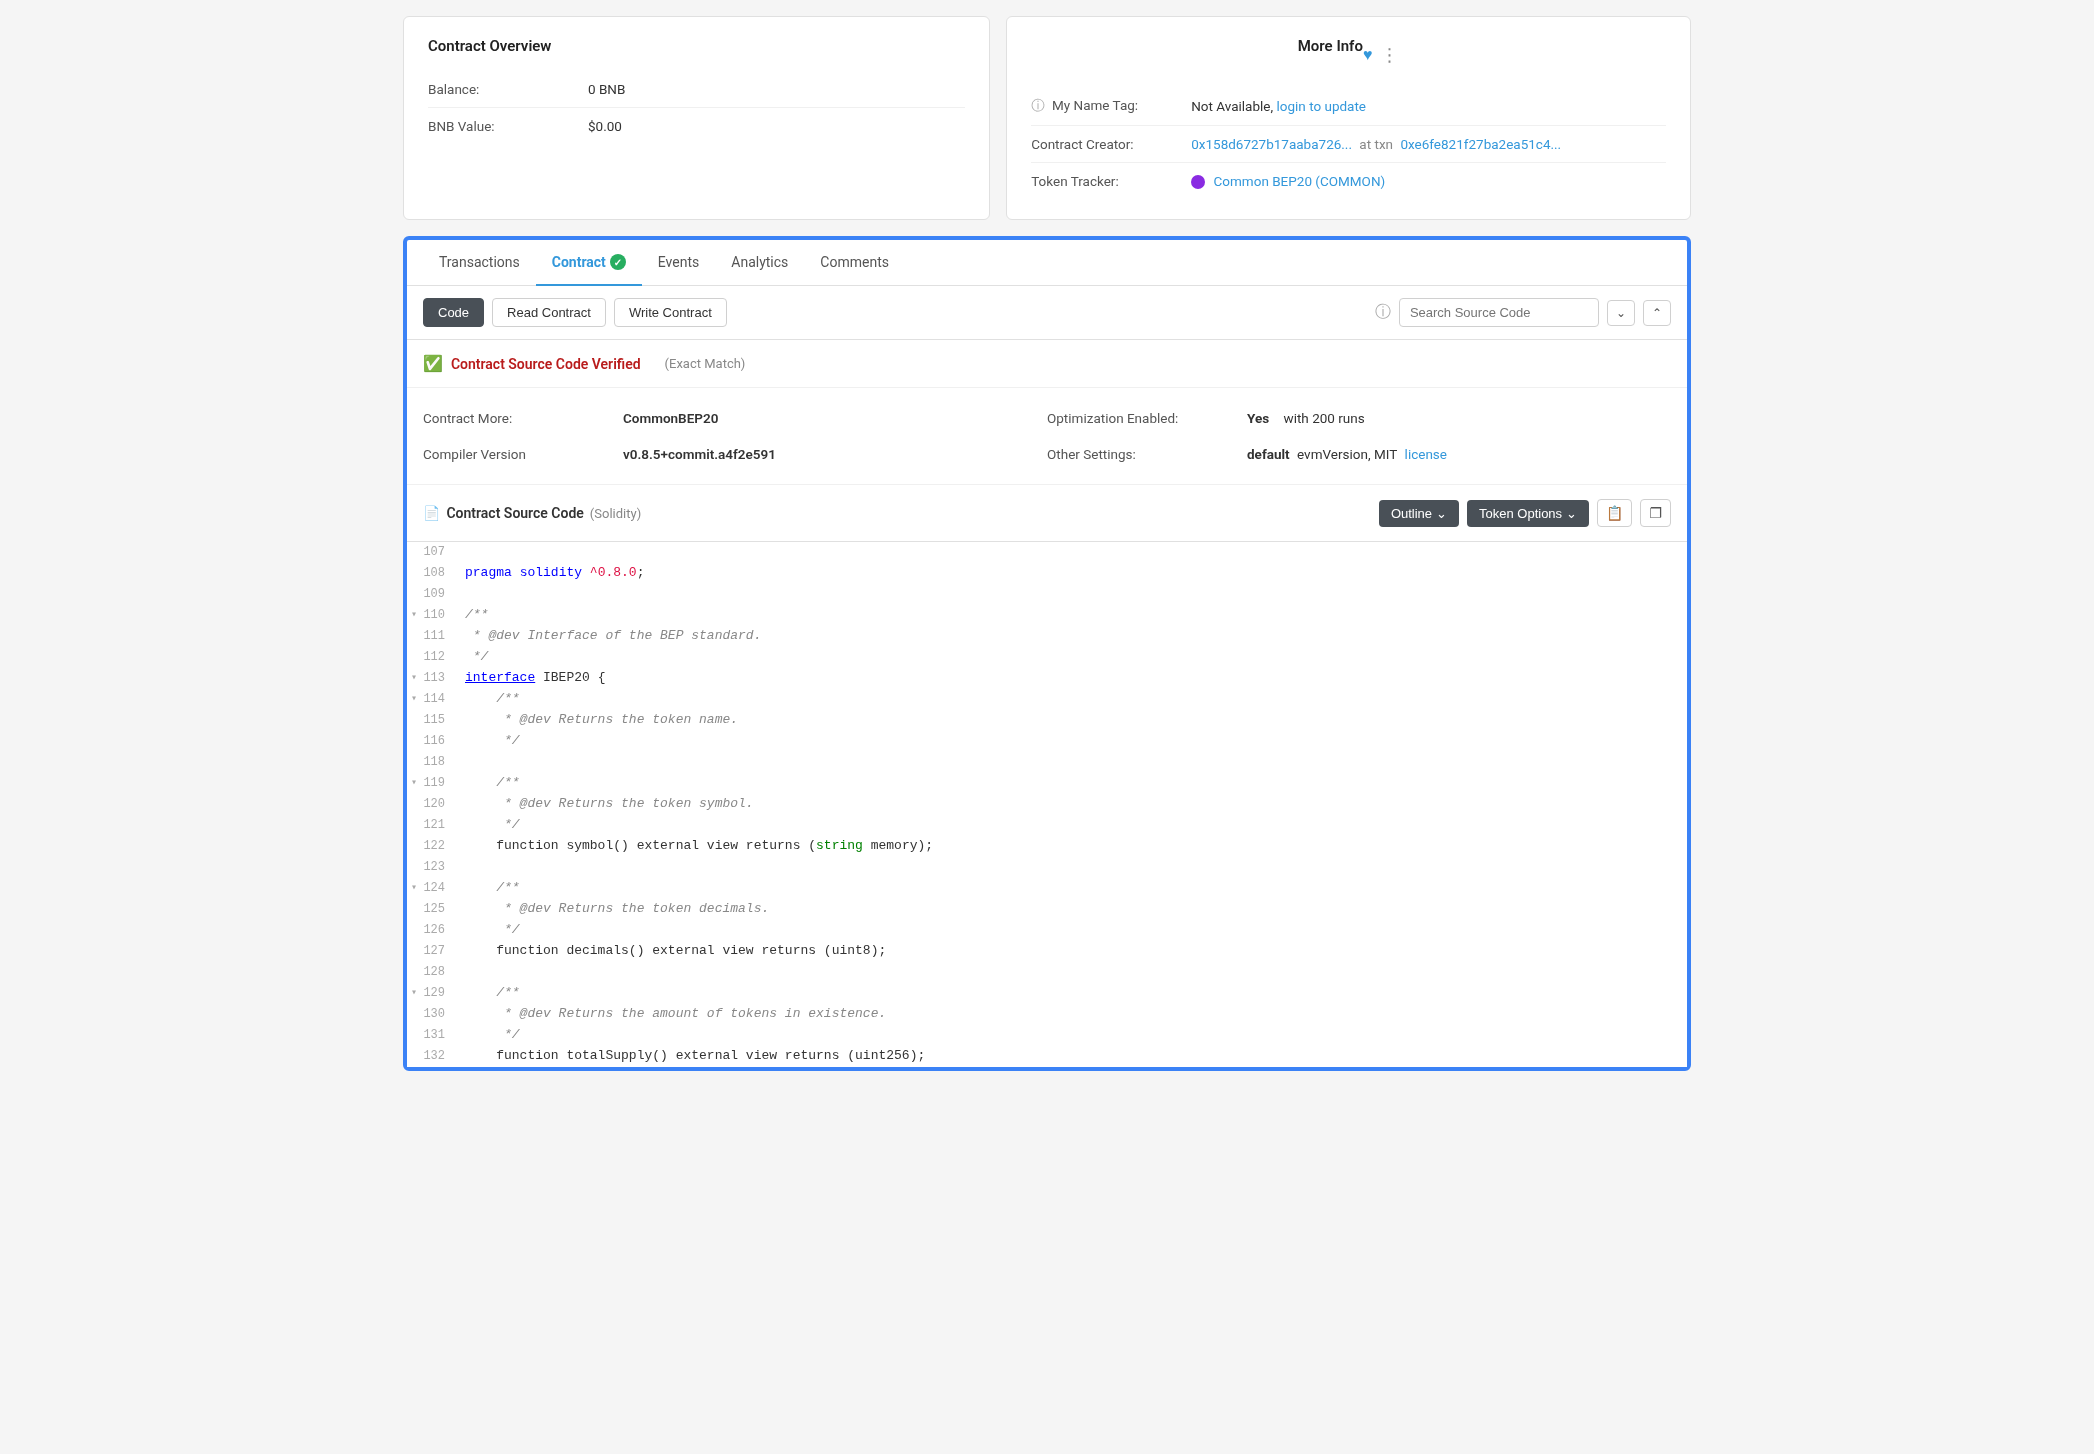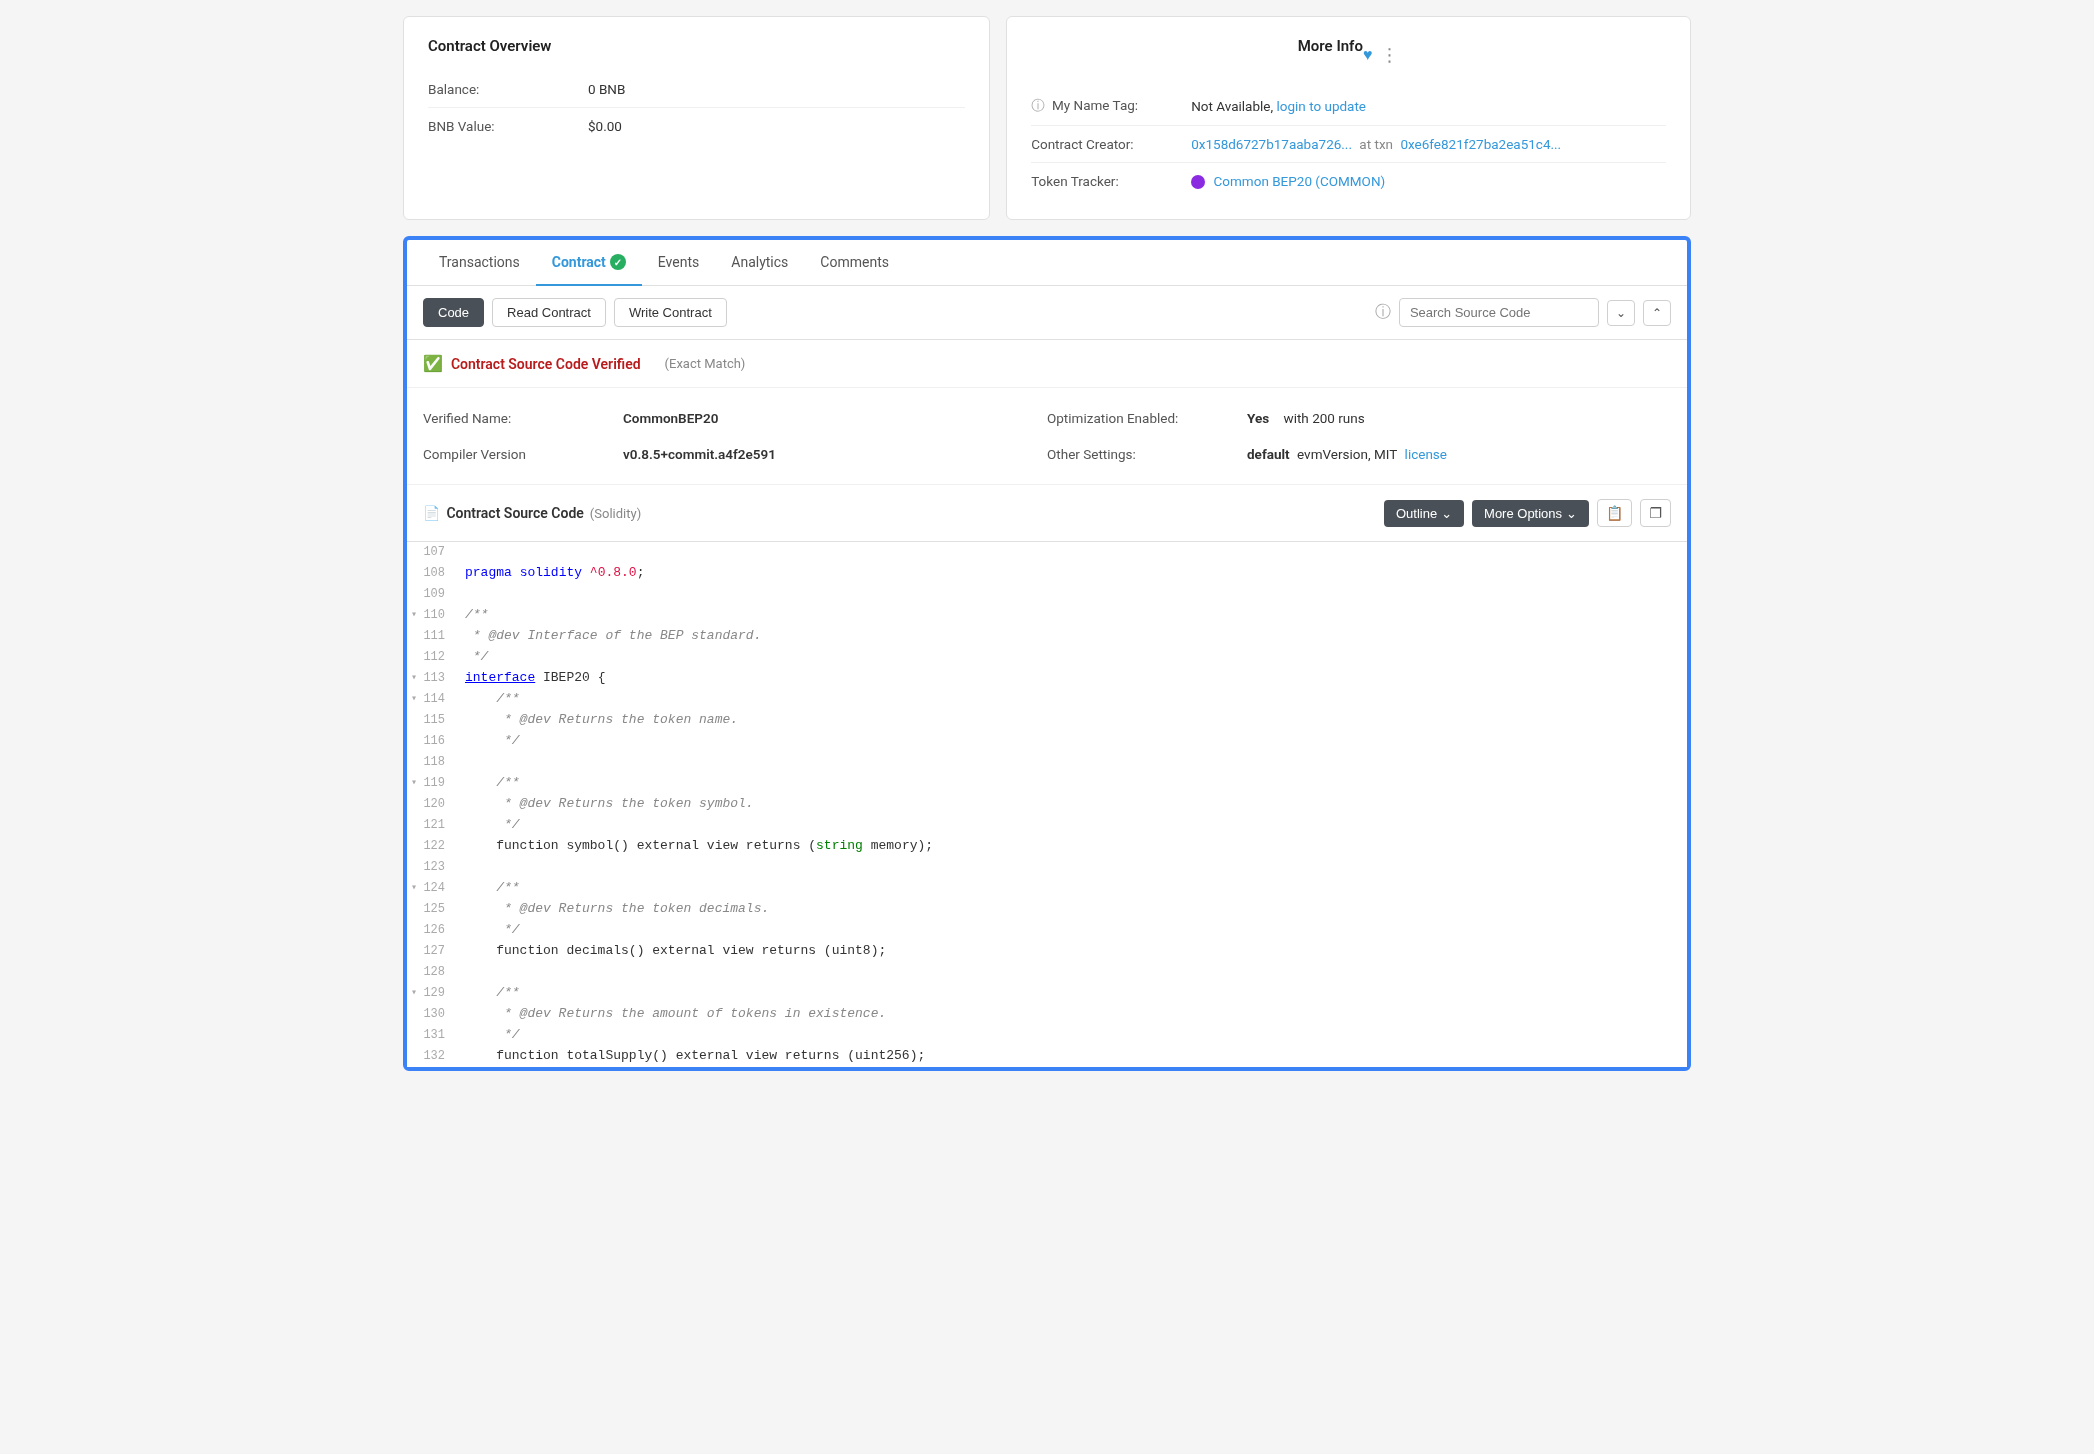--- a/index.html
+++ b/index.html
@@ -426,21 +426,21 @@
     </div>
 
     <div class="verified-banner">
       <span class="verified-check">✅</span>
       <span class="verified-text">Contract Source Code Verified</span>
       <span class="verified-sub">(Exact Match)</span>
     </div>
 
     <div class="contract-meta">
       <div class="meta-row">
-        <span class="meta-label">Verified Name:</span>
+        <span class="meta-label">Contract More:</span>
         <span class="meta-value">CommonBEP20</span>
       </div>
       <div class="meta-row">
         <span class="meta-label">Optimization Enabled:</span>
         <span class="meta-value-normal">
           <strong>Yes</strong>
           <span style="font-weight:400;margin-left:11px;">with 200 runs</span>
         </span>
       </div>
       <div class="meta-row">
@@ -462,21 +462,21 @@
         <span style="font-size:14px;">📄</span>
         <span>Contract Source Code</span>
         <span class="source-code-sub">(Solidity)</span>
       </div>
       <div class="source-code-actions">
         <button class="outline-btn">
           <span>Outline</span>
           <span>⌄</span>
         </button>
         <button class="more-options-btn">
-          <span>More Options</span>
+          <span>Token Options</span>
           <span>⌄</span>
         </button>
         <button class="icon-btn">
           <span>📋</span>
         </button>
         <button class="icon-btn">
           <span>❐</span>
         </button>
       </div>
     </div>

